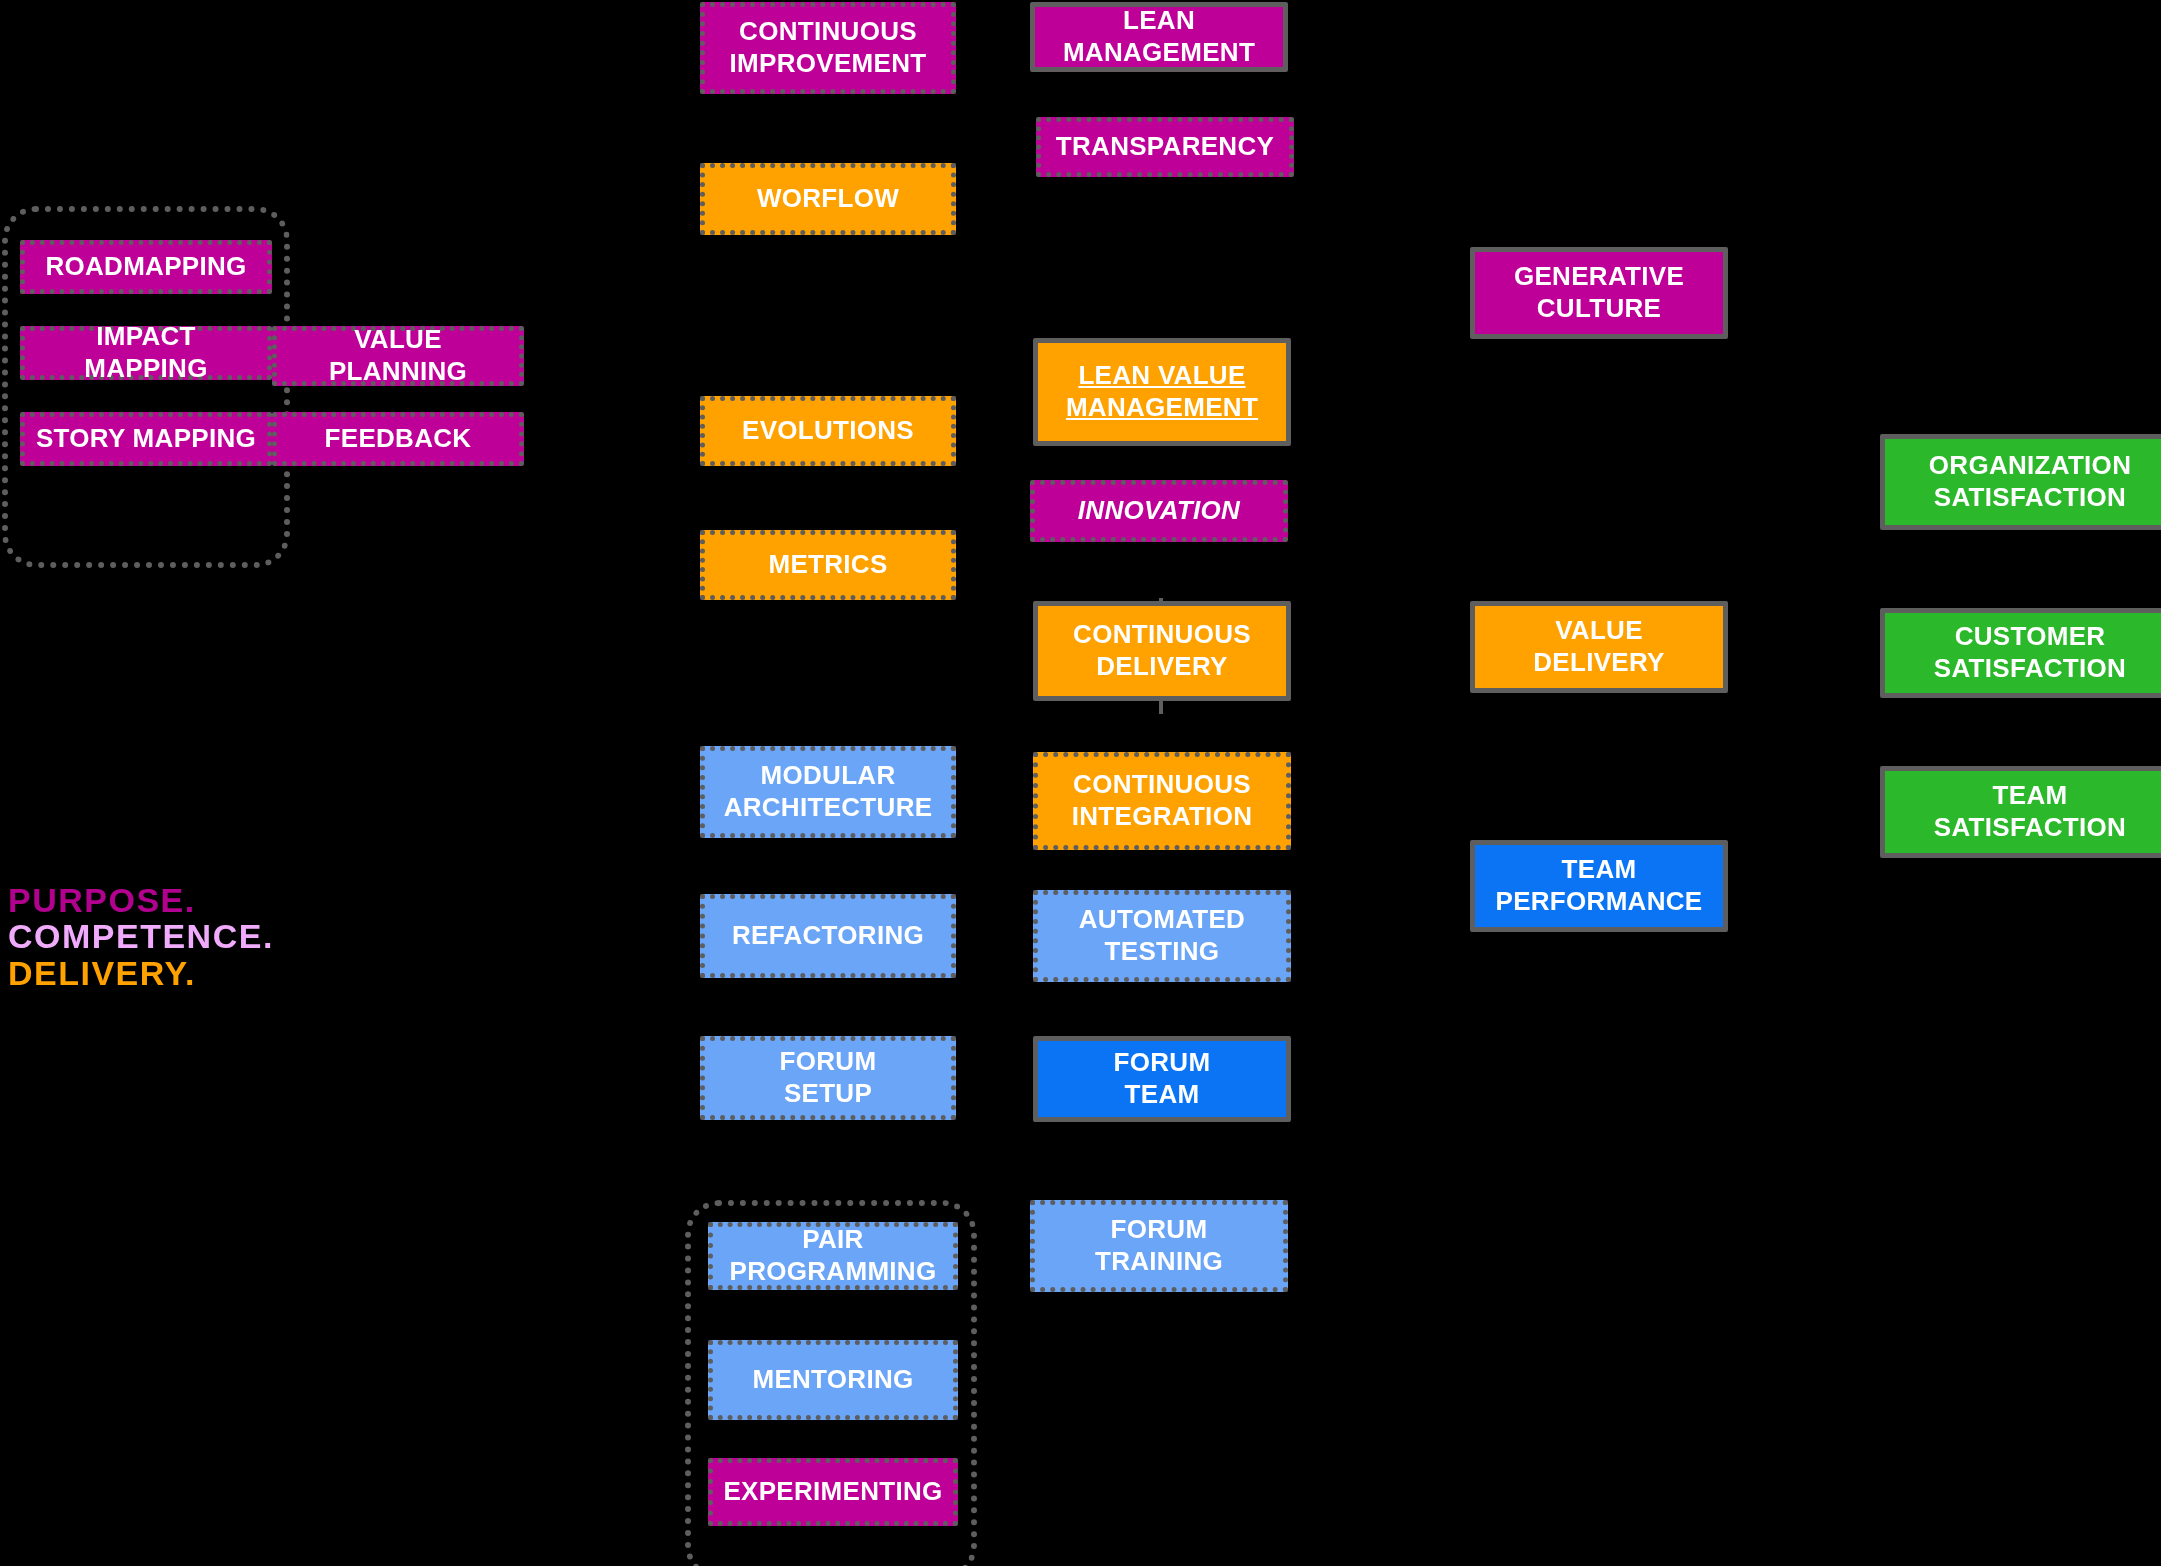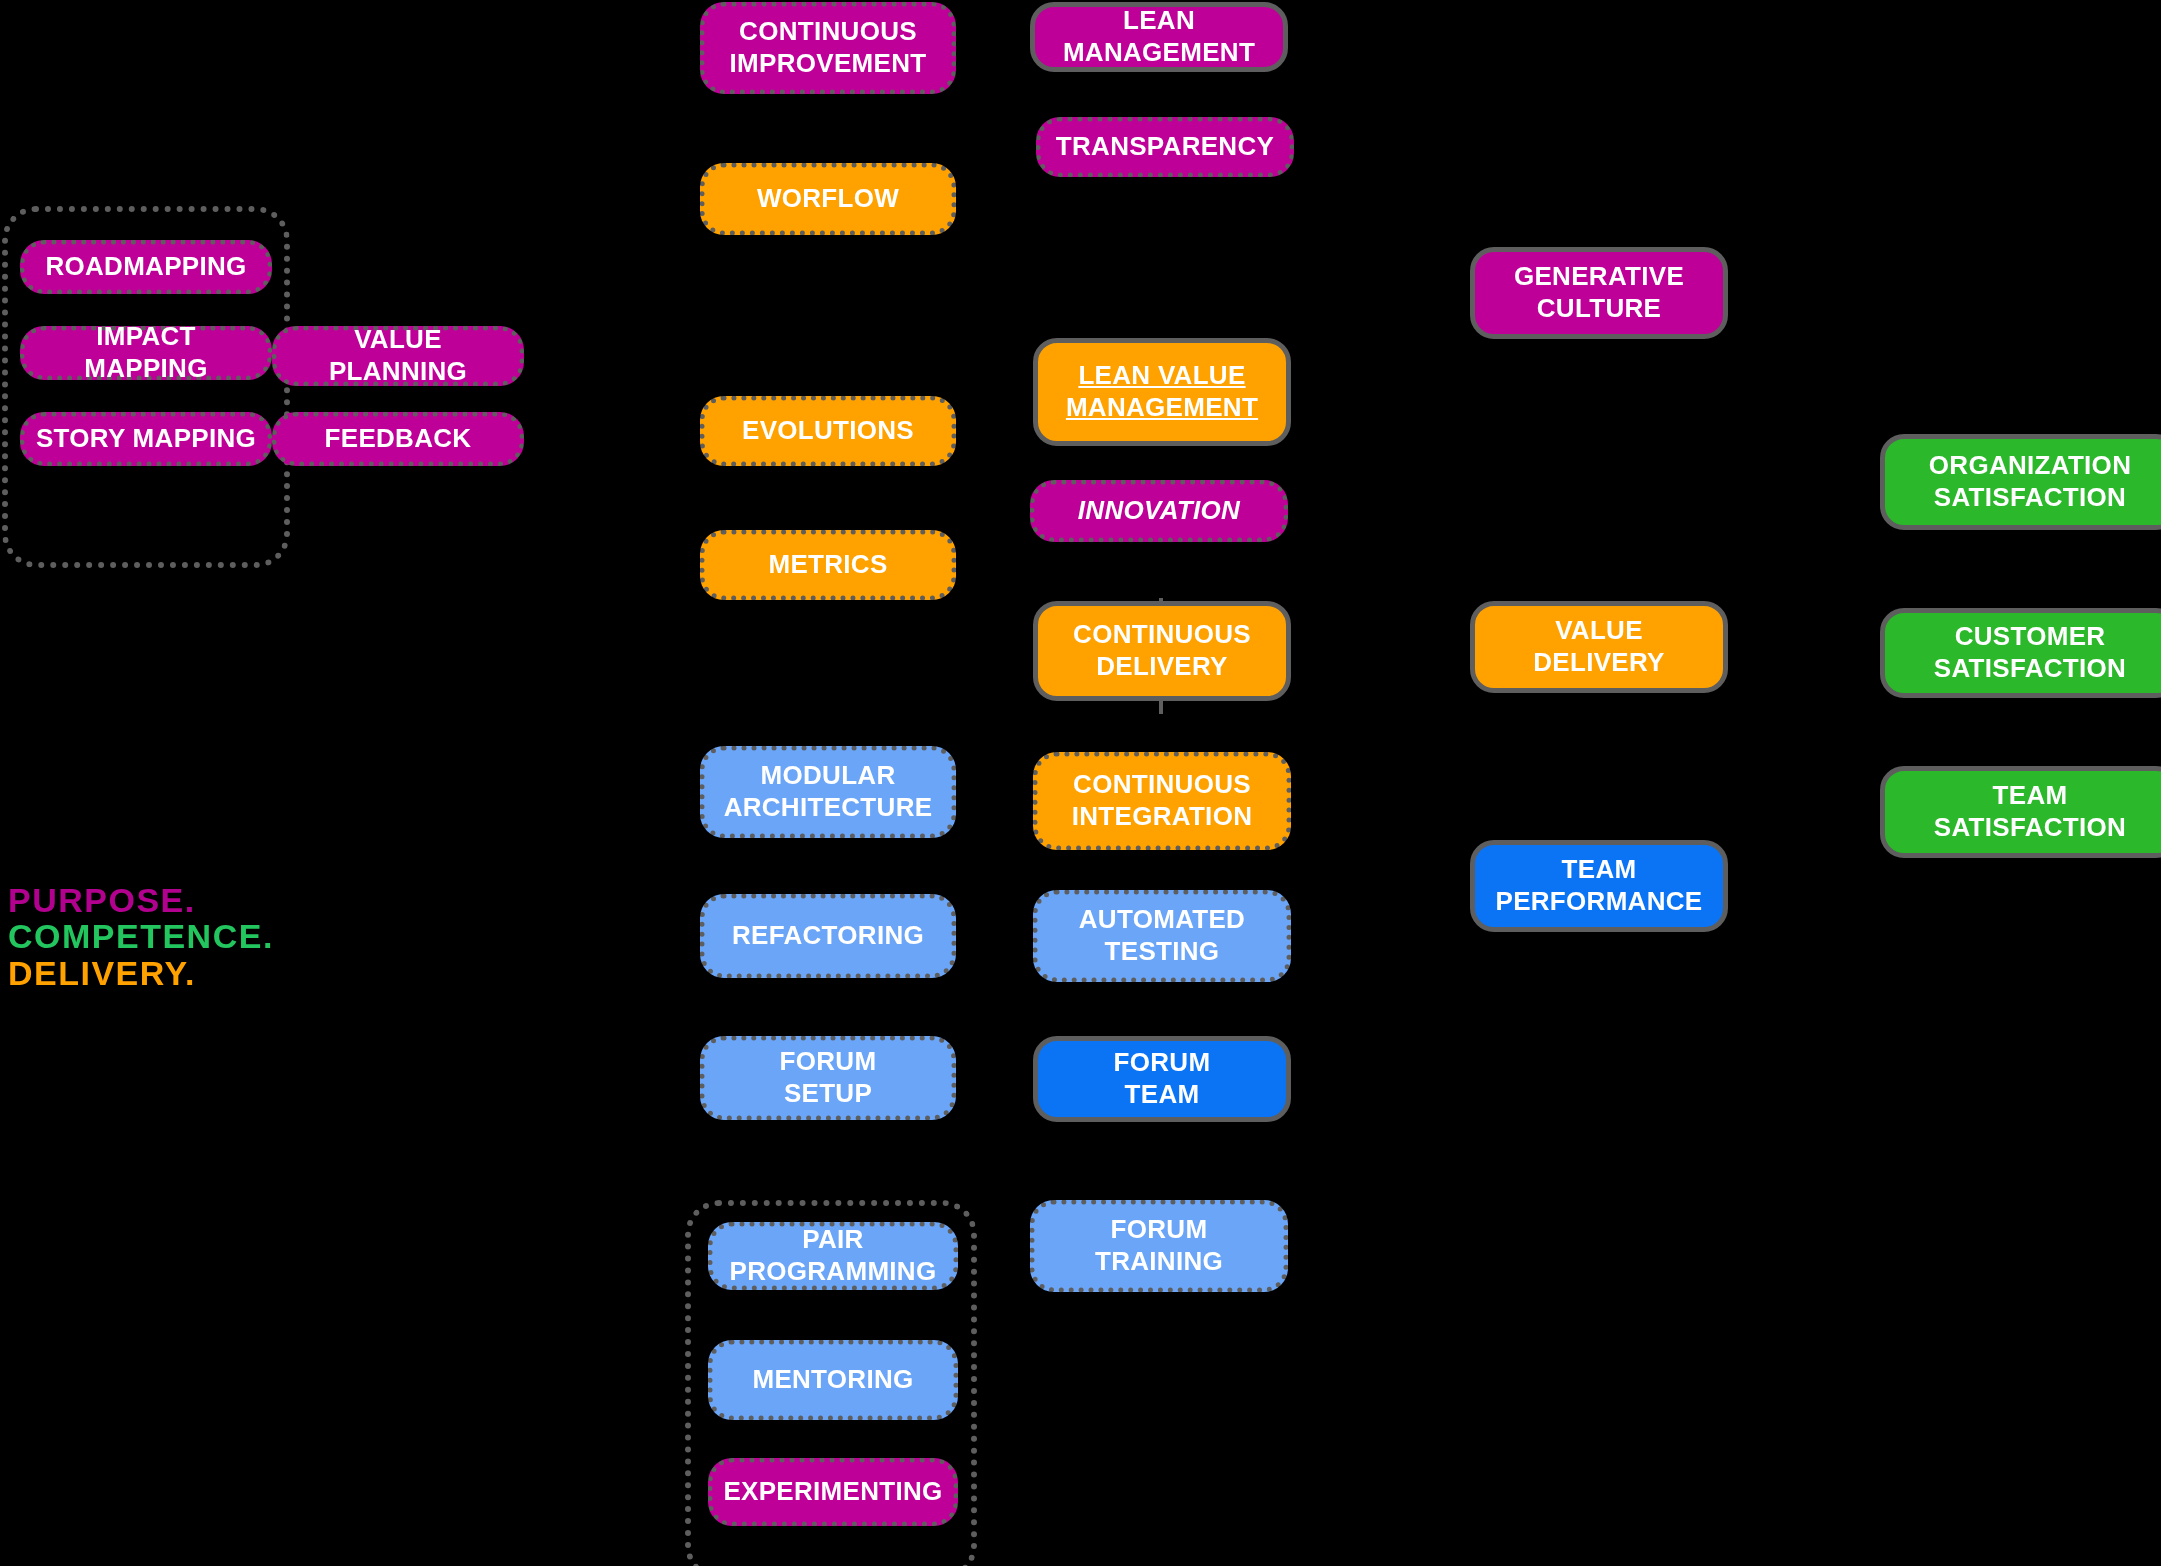--- a/index.html
+++ b/index.html
@@ -29,21 +29,21 @@
     box-sizing: border-box;
     display: flex;
     align-items: center;
     justify-content: center;
     text-align: center;
     color: #ffffff;
     font-weight: bold;
     font-size: 26px;
     line-height: 1.22;
     letter-spacing: 0.3px;
-    border-radius: 24px;
+    border-radius: 2px;
     padding: 4px 10px;
     white-space: pre-line;
   }
   .node.dotted {
     border: 5px dotted #5e5e5e;
   }
   .node.solid {
     border: 5px solid #5e5e5e;
     text-align: center;
   }
@@ -68,21 +68,21 @@
   #tagline {
     position: absolute;
     left: 8px;
     top: 882px;
     font-weight: bold;
     font-size: 34px;
     letter-spacing: 1.5px;
     line-height: 1.07;
   }
   #tagline .l1 { color: #b2008f; display: block; }
-  #tagline .l2 { color: #22c55e; display: block; }
+  #tagline .l2 { color: #f0abfc; display: block; }
   #tagline .l3 { color: #ffa200; display: block; }
 
   
   .connector {
     position: absolute;
     background: #5e5e5e;
   }
 </style>
 </head>
 <body>

